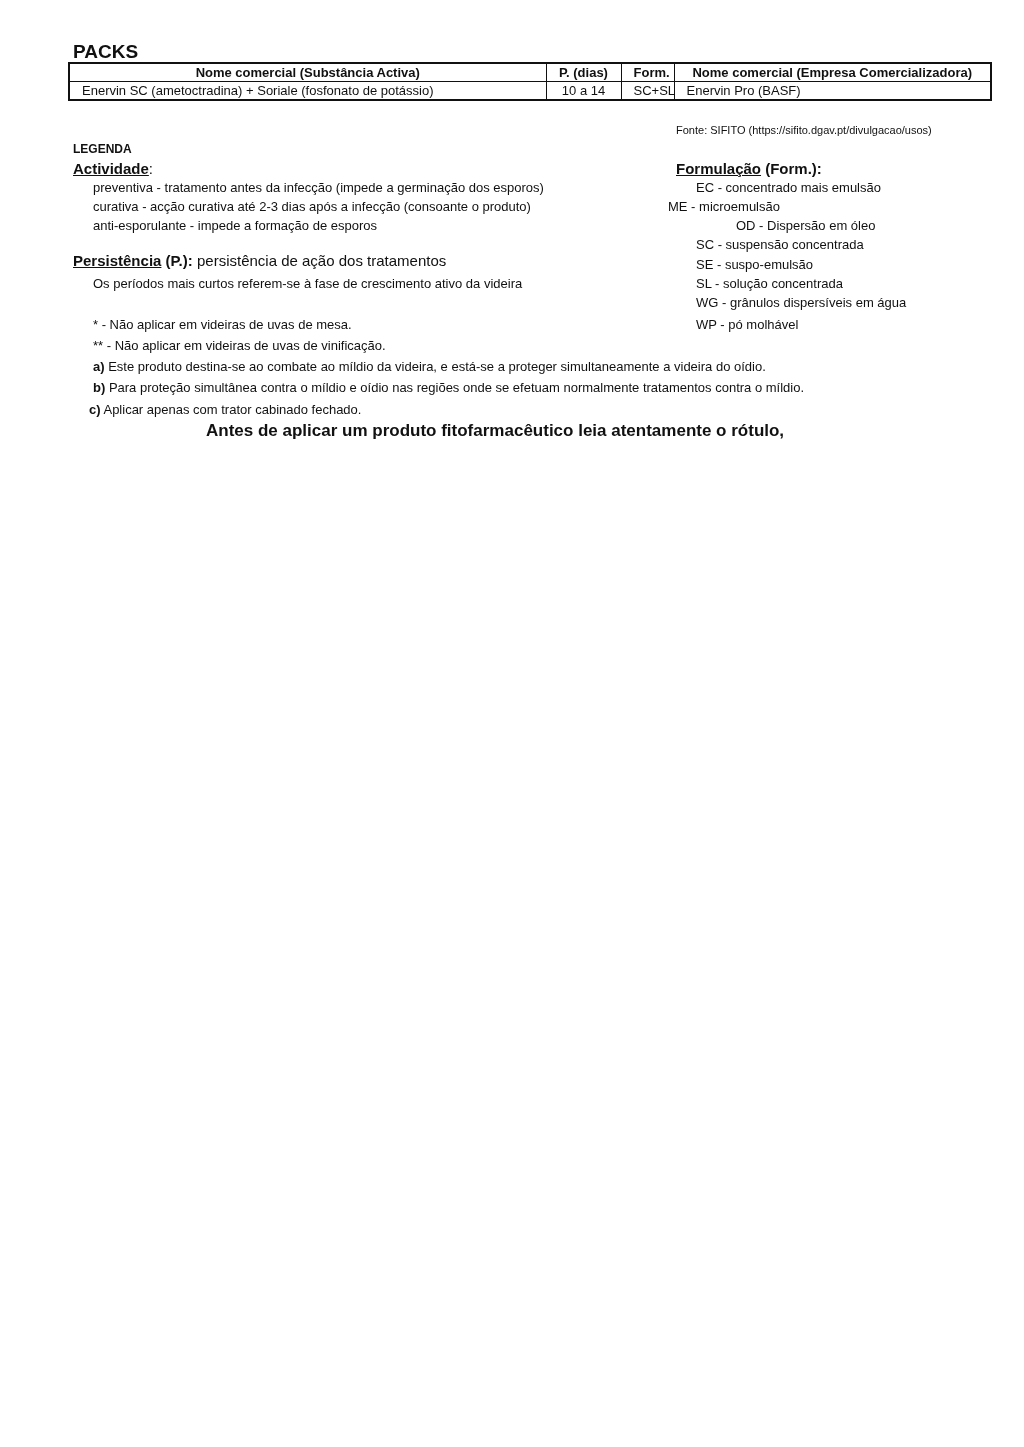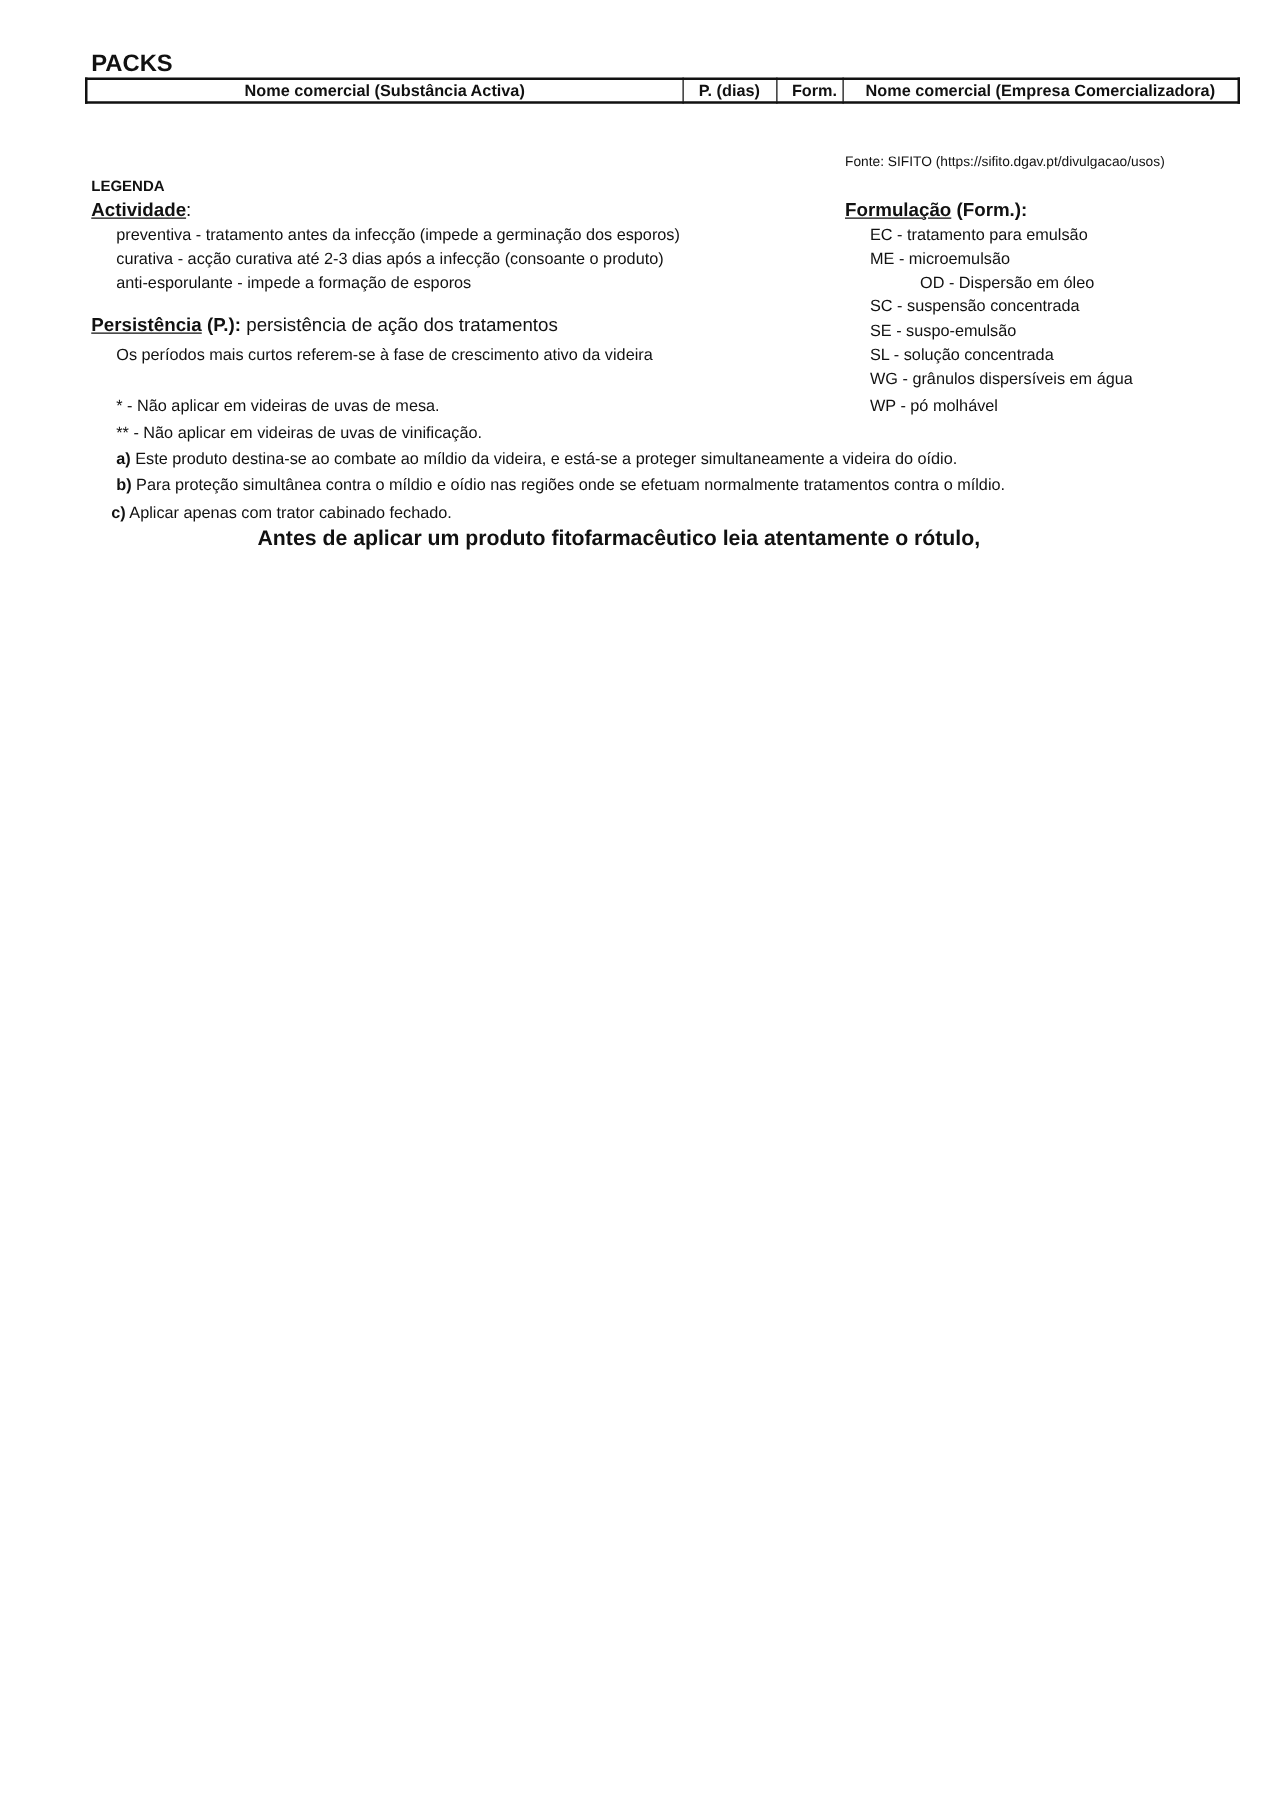--- a/index.html
+++ b/index.html
@@ -89,20 +89,26 @@
   </colgroup>
   <thead>
     <tr>
       <th>Nome comercial (Substância Activa)</th>
       <th>P. (dias)</th>
       <th>Form.</th>
       <th>Nome comercial (Empresa Comercializadora)</th>
     </tr>
   </thead>
   <tbody>
+    <tr>
+      <td class="l">Enervin SC (ametoctradina) + Soriale (fosfonato de potássio)</td>
+      <td class="c">10 a 14</td>
+      <td class="c">SC+SL</td>
+      <td class="l">Enervin Pro (BASF)</td>
+    </tr>
   </tbody>
 </table>
 
 <div class="abs fonte">Fonte: SIFITO (https://sifito.dgav.pt/divulgacao/usos)</div>
 
 <div class="abs legend-title">LEGENDA</div>
 
 <div class="abs sub-head" style="left:73px; top:160px;">
   <span class="u">Actividade</span><span>:</span>
 </div>
@@ -112,22 +118,22 @@
 <div class="abs txt" style="left:73px; top:218px;">anti-esporulante - impede a formação de esporos</div>
 
 <div class="abs sub-head" style="left:73px; top:252px;">
   <span class="u">Persistência</span><span class="b"> (P.):</span><span> persistência de ação dos tratamentos</span>
 </div>
 <div class="abs txt" style="left:73px; top:276px;">Os períodos mais curtos referem-se à fase de crescimento ativo da videira</div>
 
 <div class="abs sub-head" style="left:676px; top:160px;">
   <span class="u">Formulação</span><span class="b"> (Form.):</span>
 </div>
-<div class="abs txt" style="left:676px; top:180px;">EC - tratamento para emulsão</div>
-<div class="abs txt" style="left:676px; top:199px;">ME - microemulsão</div>
+<div class="abs txt" style="left:676px; top:180px;">EC - concentrado mais emulsão</div>
+<div class="abs txt" style="left:648px; top:199px;">ME - microemulsão</div>
 <div class="abs txt" style="left:716px; top:218px;">OD - Dispersão em óleo</div>
 <div class="abs txt" style="left:676px; top:237px;">SC - suspensão concentrada</div>
 <div class="abs txt" style="left:676px; top:257px;">SE - suspo-emulsão</div>
 <div class="abs txt" style="left:676px; top:276px;">SL - solução concentrada</div>
 <div class="abs txt" style="left:676px; top:295px;">WG - grânulos dispersíveis em água</div>
 <div class="abs txt" style="left:676px; top:317px;">WP - pó molhável</div>
 
 <div class="abs txt" style="left:73px; top:317px;">* - Não aplicar em videiras de uvas de mesa.</div>
 <div class="abs txt" style="left:73px; top:338px;">** - Não aplicar em videiras de uvas de vinificação.</div>
 

